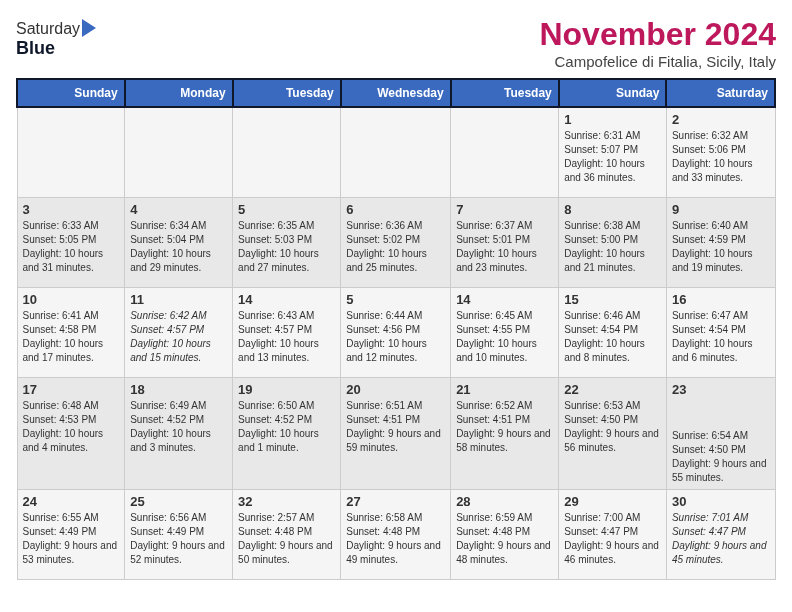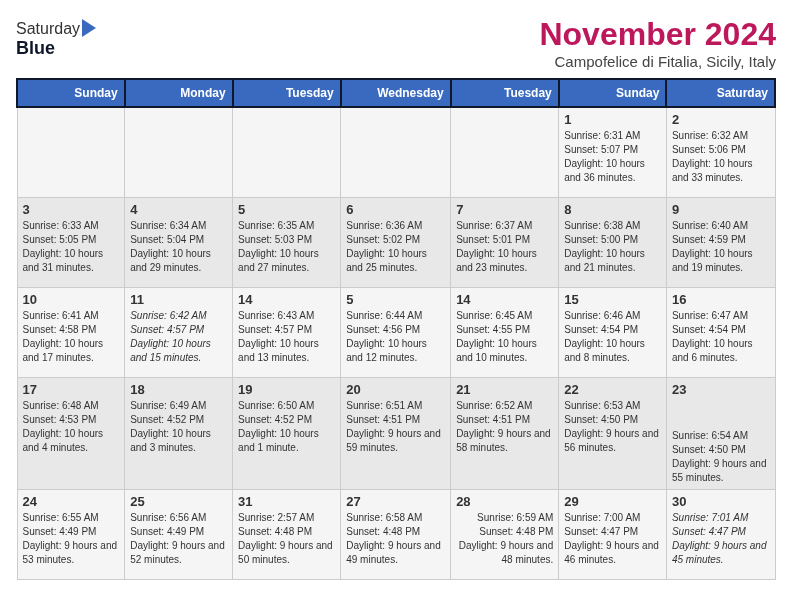--- a/index.html
+++ b/index.html
@@ -276,34 +276,34 @@
 Sunset: 4:49 PM
 Daylight: 9 hours and 53 minutes.</div>
         </td>
         <td>
           <span class="day-num">25</span>
           <div class="day-info" style="white-space: pre-line;">Sunrise: 6:56 AM
 Sunset: 4:49 PM
 Daylight: 9 hours and 52 minutes.</div>
         </td>
         <td>
-          <span class="day-num">31</span>
+          <span class="day-num">32</span>
           <div class="day-info" style="white-space: pre-line;">Sunrise: 2:57 AM
 Sunset: 4:48 PM
 Daylight: 9 hours and 50 minutes.</div>
         </td>
         <td>
           <span class="day-num">27</span>
           <div class="day-info" style="white-space: pre-line;">Sunrise: 6:58 AM
 Sunset: 4:48 PM
 Daylight: 9 hours and 49 minutes.</div>
         </td>
         <td>
           <span class="day-num">28</span>
-          <div class="day-info" style="white-space: pre-line; text-align: right;">Sunrise: 6:59 AM
+          <div class="day-info" style="white-space: pre-line;">Sunrise: 6:59 AM
 Sunset: 4:48 PM
 Daylight: 9 hours and 48 minutes.</div>
         </td>
         <td>
           <span class="day-num">29</span>
           <div class="day-info" style="white-space: pre-line;">Sunrise: 7:00 AM
 Sunset: 4:47 PM
 Daylight: 9 hours and 46 minutes.</div>
         </td>
         <td>

